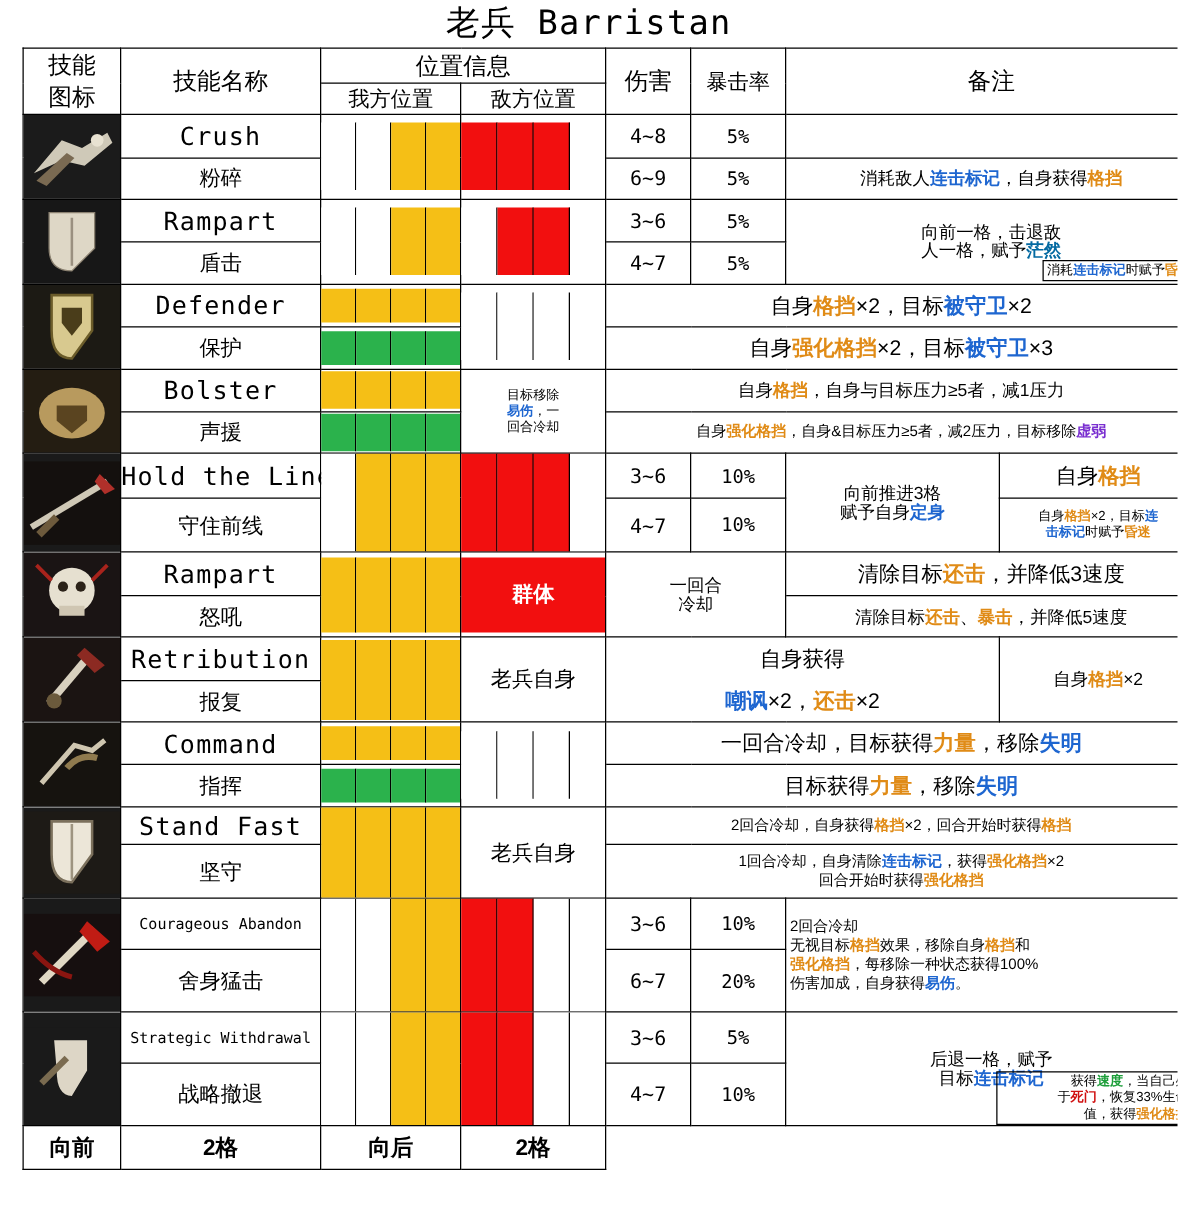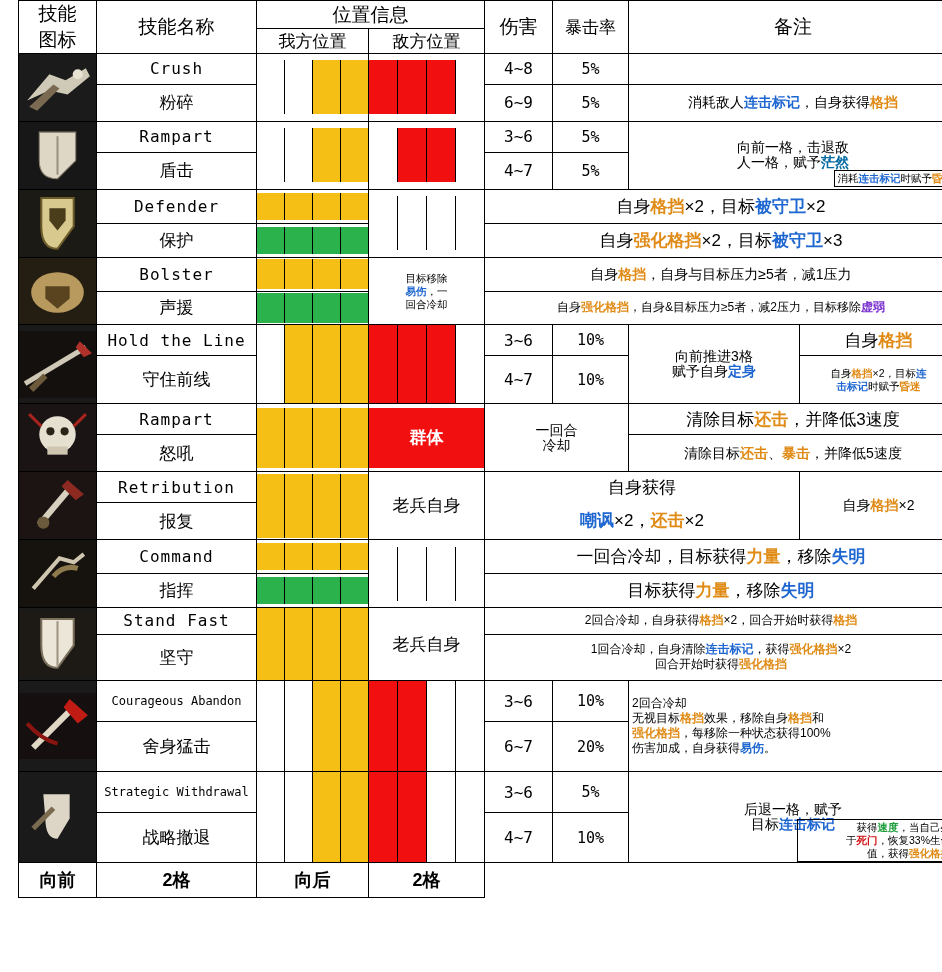--- a/index.html
+++ b/index.html
@@ -3,21 +3,21 @@
 <meta charset="utf-8">
 <style>
   html,body{margin:0;padding:0;background:#fff;}
   body{width:942px;height:972px;font-family:"Liberation Sans",sans-serif;color:#000;}
   #sheet{position:relative;width:942px;height:972px;box-sizing:border-box;}
   .title{width:100%;text-align:center;font-family:"DejaVu Sans Mono",monospace;font-size:27px;line-height:34px;padding-top:2px;padding-bottom:2px;letter-spacing:1px;}
   table{border-collapse:collapse;table-layout:fixed;width:940px;margin:0 18px;}
   td,th{border:1px solid #000;padding:0;vertical-align:middle;text-align:center;font-size:13px;}
   .hdr{font-size:19px;font-family:"DejaVu Sans Mono",monospace;}
   .hdr2{font-size:17px;font-family:"DejaVu Sans Mono",monospace;}
-  .skillname{font-family:"DejaVu Sans Mono",monospace;font-size:16px;letter-spacing:1px;white-space:nowrap;}
+  .skillname{font-family:"DejaVu Sans Mono",monospace;font-size:20px;letter-spacing:1px;white-space:nowrap;}
   .skillname.sm{font-size:12px;letter-spacing:0px;}
   .cn{font-size:17px;}
   .dmg{font-family:"DejaVu Sans Mono",monospace;font-size:16px;}
   .crit{font-family:"DejaVu Sans Mono",monospace;font-size:15px;}
   .note{font-size:12px;line-height:15px;padding:2px 3px;}
   .note.big{font-size:17px;text-align:center;}
   .note.mid{font-size:14px;}
   .note.tiny{font-size:10.5px;line-height:13px;}
   .cellgrid{display:flex;width:100%;height:100%;}
   .cellgrid > div{flex:1 1 0;border-right:1px solid #000;}
@@ -36,20 +36,21 @@
   .kw-cy{color:#0369a1;font-weight:bold;}
   .grp{background:#f20f0f;color:#fff;font-size:17px;font-weight:bold;display:flex;align-items:center;justify-content:center;height:100%;}
   .footrow td{height:34px;font-size:18px;font-weight:bold;}
   .inline-box{display:inline-block;border:1px solid #000;padding:1px 3px;font-size:10.5px;line-height:13px;}
 </style>
 </head>
 <body>
 
 <div id="sheet">
 
+  <div class="title">老兵 Barristan</div>
 
   <table>
     <colgroup>
       <col style="width:78px">
       <col style="width:160px">
       <col style="width:112px">
       <col style="width:116px">
       <col style="width:68px">
       <col style="width:76px">
       <col style="width:auto">

